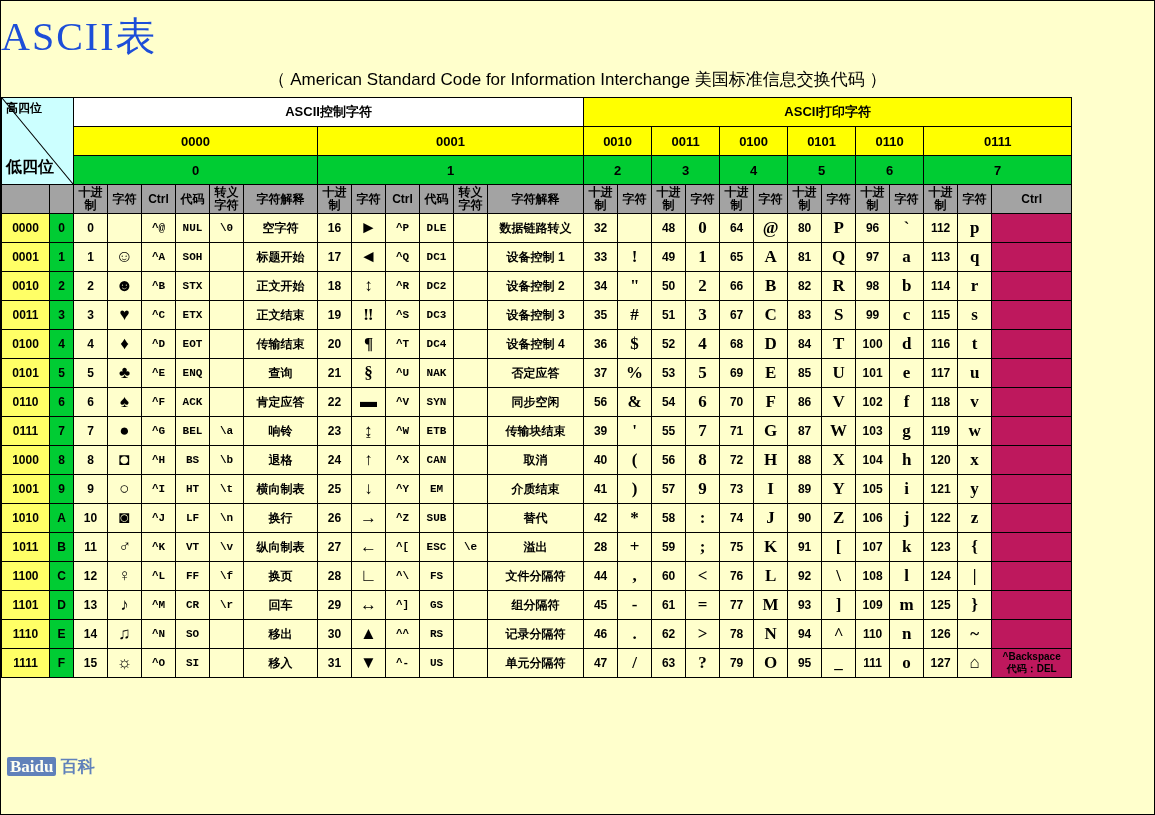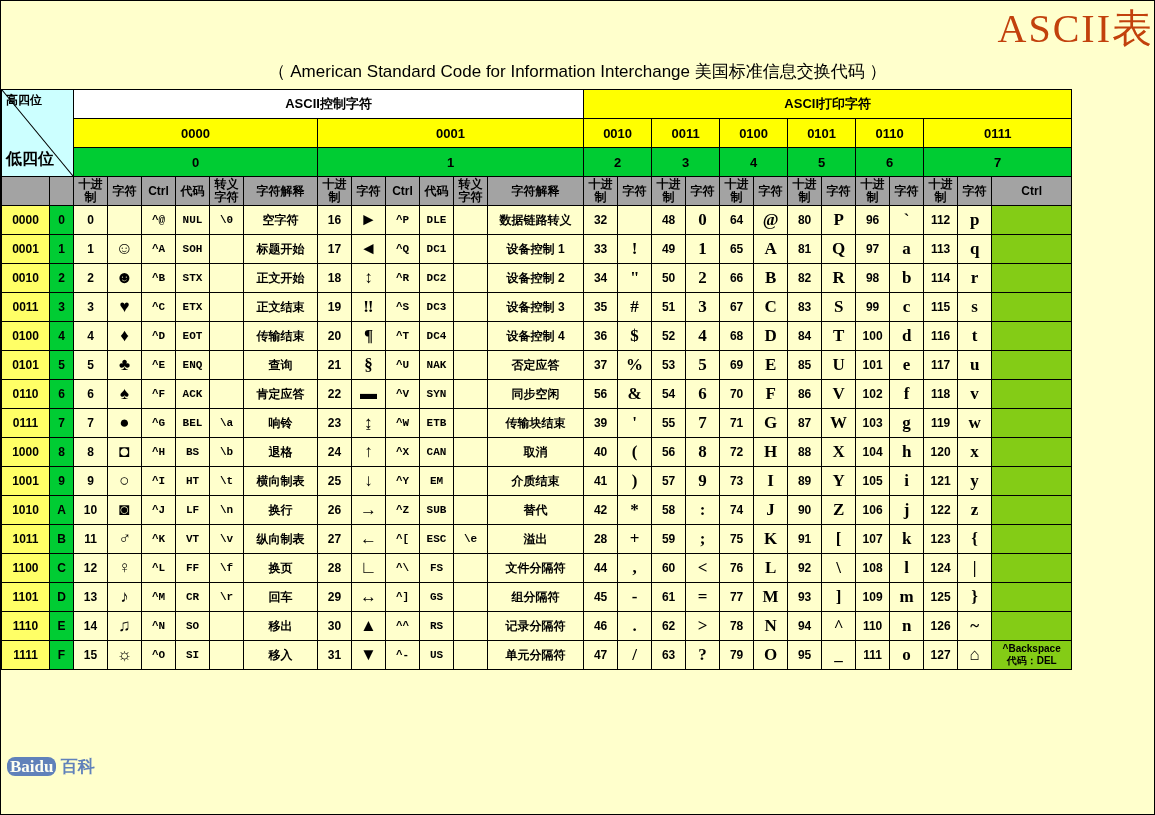--- a/index.html
+++ b/index.html
@@ -10,26 +10,26 @@
     overflow:hidden;
   }
   #sheet{
     width:1155px;height:815px;
     box-sizing:border-box;
     border:1px solid #000;
     background:#ffffcc;
     position:relative;
   }
   .title{
-    text-align:right;
+    text-align:left;
     font-family:"Liberation Serif", serif;
     font-size:40px;
     letter-spacing:2px;
-    padding-top:0;
-    color:#c2410c;
+    padding-top:8px;
+    color:#1d4ed8;
   }
   .subtitle{
     text-align:center;
     font-family:Liberation Sans, sans-serif;
     font-size:17px;
     padding:4px 0 6px 0;
     color:#000;
   }
   table.ascii{
     border-collapse:collapse;
@@ -66,34 +66,34 @@
     position:absolute;top:0;left:0;width:100%;height:100%;
   }
   td.bin{background:#ffff66;font-size:12px;}
   td.hex{background:#00cc33;font-size:12px;}
   td.dec{background:#ffffcc;font-size:12px;}
   td.chr{background:#ffffcc;font-size:17px;font-family:"Liberation Serif",serif;}
   td.ctrl{background:#ffffcc;font-family:"Liberation Mono",monospace;font-size:11px;}
   td.code{background:#ffffcc;font-family:"Liberation Mono",monospace;font-size:11px;}
   td.esc{background:#ffffcc;font-family:"Liberation Mono",monospace;font-size:11px;}
   td.expl{background:#ffffcc;font-size:12px;}
-  td.lastctrl{background:#84cc16;font-size:10px;line-height:12px;text-align:left;padding-left:4px;margin-left:22px;}
+  td.lastctrl{background:#be185d;font-size:10px;line-height:12px;text-align:left;padding-left:4px;margin-left:22px;}
   .footer{
     display:flex;justify-content:space-between;align-items:center;
     font-size:12.5px;padding:4px 8px 0 8px;color:#000;
     background:#ffffcc;
   }
   .footer .note{font-weight:bold;}
   .footer .date{font-family:"Liberation Sans",sans-serif;}
   .wm{
     position:absolute;left:6px;bottom:36px;
     font-size:17px;font-weight:bold;color:#2b57b5;opacity:.75;
     font-family:"Liberation Serif",serif;
   }
-  .wm .b{background:#2b57b5;color:#fff;padding:0 3px;border-radius:8px;}
+  .wm .b{background:#2b57b5;color:#fff;padding:0 3px;border-radius:2px;}
 </style>
 </head>
 <body>
 
 <div id="sheet">
 
   <div class="title">ASCII表</div>
   <div class="subtitle">（ American Standard Code for Information Interchange  美国标准信息交换代码 ）</div>
 
   <table class="ascii">

